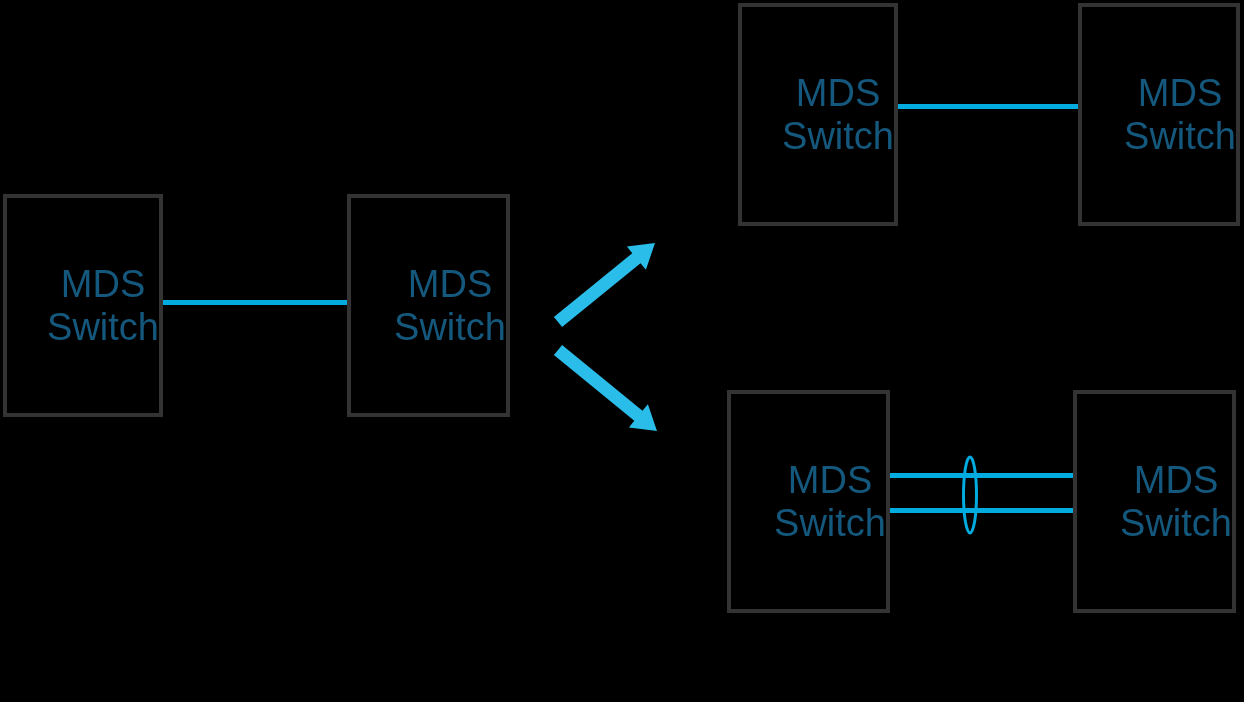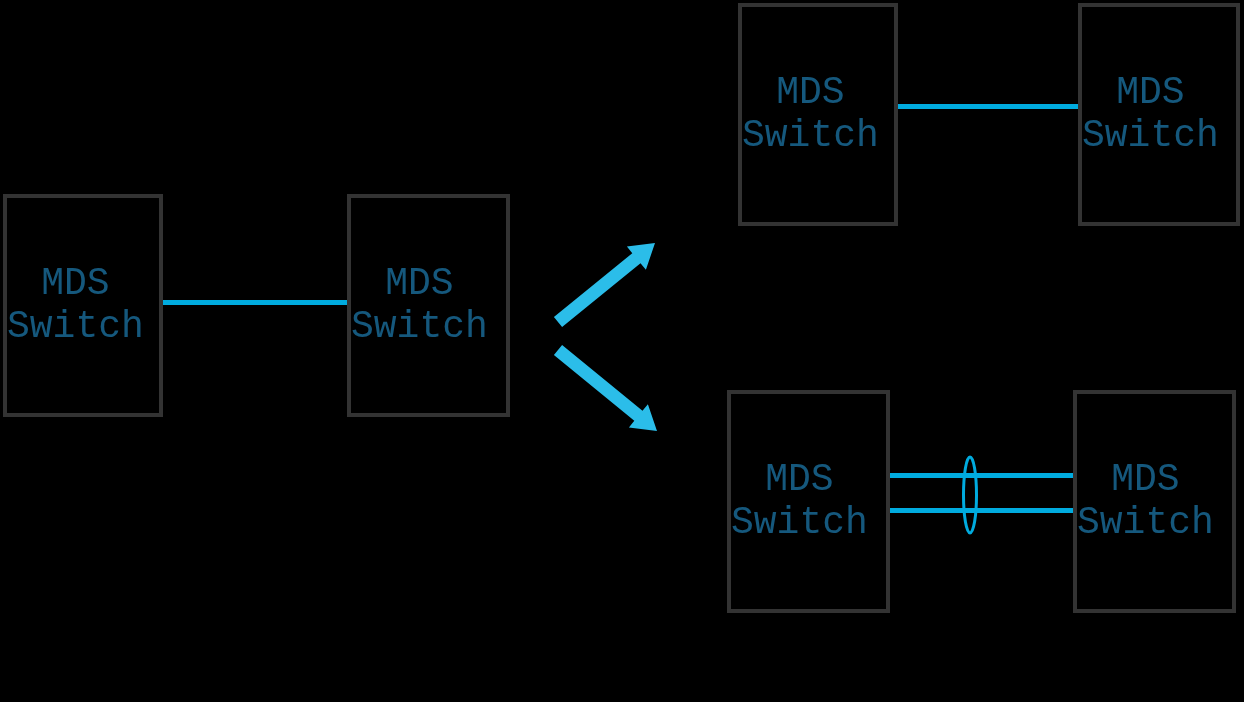--- a/index.html
+++ b/index.html
@@ -18,22 +18,21 @@
     background: var(--bg);
     overflow: hidden;
     font-family: "Liberation Sans", sans-serif;
   }
   .node {
     position: absolute;
     border: 4px solid var(--border);
     background: transparent;
     display: flex;
     align-items: center;
-    justify-content: flex-start;
-    font-family: Liberation Mono, monospace;
+    justify-content: flex-end;
   }
   .node-label {
     color: var(--label);
     font-size: 38px;
     line-height: 1.12;
     text-align: center;
     font-weight: 400;
   }
   .node-label span { display: block; }
   .link {

